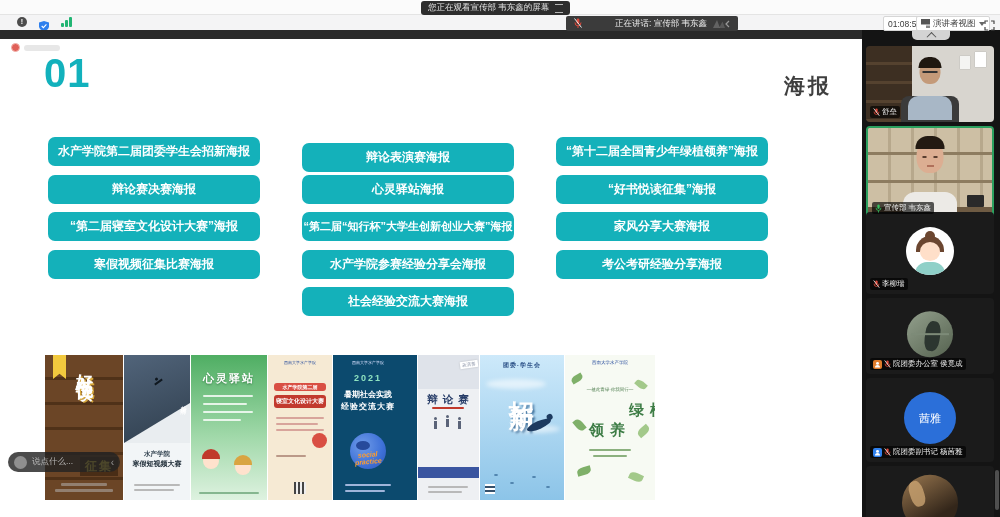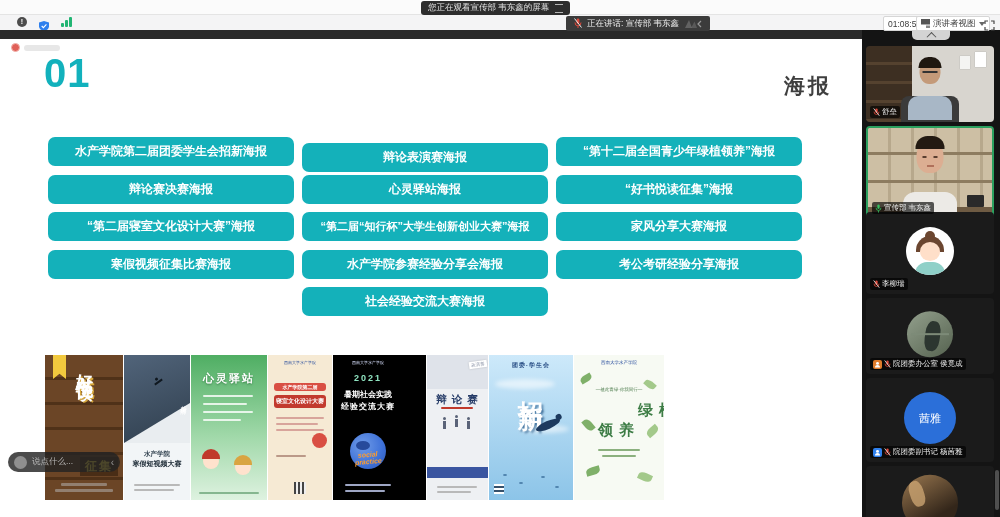--- a/index.html
+++ b/index.html
@@ -8,34 +8,34 @@
   .abs{position:absolute;}
   
   .strip1{left:0;top:0;width:1000px;height:14px;background:#fbfbfb;border-bottom:1px solid #e4e4e4;}
   .strip2{left:0;top:15px;width:1000px;height:15px;background:#f4f4f5;}
   .watch-pill{left:421px;top:1px;height:14px;background:#2d2d2d;border-radius:3px;
       display:flex;align-items:center;gap:6px;padding:0 7px;z-index:30;}
   .watch-pill span{font-size:8.5px;color:#e3e3e3;white-space:nowrap;}
   .menu-glyph{width:8px;height:7px;border-top:1.5px solid #b5b5b5;border-bottom:1.5px solid #b5b5b5;}
   .toast{left:566px;top:16px;height:15px;background:#3b3b3b;border-radius:2px;display:flex;
       align-items:center;gap:5px;padding:0 8px;z-index:31;}
-  .toast span{font-size:8.5px;color:#ededed;white-space:nowrap;}
+  .toast span{font-size:8.5px;color:#ededed;white-space:nowrap;margin-left:28px;}
   .tiny-ico{width:10px;height:10px;display:inline-block;}
   .sigbars i{position:absolute;bottom:0;width:2.5px;background:#21b573;border-radius:1px;}
   
   .ctrl{position:absolute;top:16px;height:13px;background:#fff;border:1px solid #d6d6d6;
       border-radius:2px;display:flex;align-items:center;gap:3px;padding:0 4px;font-size:8.5px;color:#3c3c3c;}
   
   .sharebar{left:0;top:30px;width:862px;height:9px;background:#2a2a2a;}
   .slide{left:0;top:39px;width:862px;height:478px;background:#ffffff;overflow:hidden;}
   .recdot{left:11px;top:4px;width:7px;height:7px;border-radius:50%;background:#e06058;border:1px solid #f2b1ab;}
   .recbar{left:24px;top:6px;width:36px;height:6px;background:#c9c9c9;opacity:.45;border-radius:3px;}
   .secnum{left:44px;top:12px;font-size:40px;font-weight:bold;color:#12b1bc;letter-spacing:1px;}
   .sectitle{right:30px;top:33px;font-size:21px;font-weight:bold;color:#3f3f3f;letter-spacing:3px;}
-  .gbtn{position:absolute;width:246px;height:29px;background:#14b1ba;border-radius:7px;color:#fff;
+  .gbtn{position:absolute;width:212px;height:29px;background:#14b1ba;border-radius:7px;color:#fff;
       font-size:12px;font-weight:bold;display:flex;align-items:center;justify-content:center;
       white-space:nowrap;overflow:hidden;}
   
   .posters{left:45px;top:316px;height:145px;display:flex;gap:1px;}
   .poster{position:relative;height:145px;overflow:hidden;flex:none;background:#ddd;}
   .bar{position:absolute;background:#b9b9b9;border-radius:1px;}
   .vtext{writing-mode:vertical-rl;text-orientation:upright;}
   
   .p1{width:78px;background:#80583a;}
   .p1 .shelf{position:absolute;inset:0;
@@ -72,21 +72,21 @@
   .p4 .qr{position:absolute;bottom:8px;width:11px;height:11px;background:
      repeating-linear-gradient(#e8e8e8 0 2px,#333 2px 4px);}
   
   .p5{width:64px;background:#f6ead4;}
   .p5 .hdr{position:absolute;left:0;top:5px;width:64px;text-align:center;font-size:4px;color:#2a4f9e;}
   .p5 .bn{position:absolute;left:6px;right:6px;text-align:center;color:#fff;font-weight:bold;border-radius:3px;}
   .p5 .seal{position:absolute;right:5px;top:78px;width:15px;height:15px;border-radius:50%;background:#d94f43;}
   .p5 .qr{position:absolute;left:26px;bottom:6px;width:12px;height:12px;
      background:repeating-linear-gradient(90deg,#444 0 2px,#eee 2px 4px);}
   
-  .p6{width:93px;background:#000000;}
+  .p6{width:84px;background:#0c4a6e;}
   .p6 .hdr{position:absolute;left:0;top:5px;width:70px;text-align:center;font-size:4px;color:#d9e1ff;}
   .p6 .t{position:absolute;left:0;width:70px;text-align:center;color:#fff;font-weight:bold;}
   .p6 .globe{position:absolute;left:17px;top:78px;width:36px;height:36px;border-radius:50%;
      background:radial-gradient(circle at 35% 35%,#6f9be8,#3e71d8 60%,#2c55b5);}
   .p6 .globe::before{content:"";position:absolute;left:6px;top:8px;width:14px;height:9px;border-radius:50%;background:#274a9b;}
   .p6 .script{position:absolute;left:0;width:70px;top:96px;text-align:center;color:#ff9d2e;
      font-style:italic;font-weight:bold;font-size:7px;transform:rotate(-5deg);line-height:7px;}
   
   .p7{width:61px;background:#eef0f3;}
   .p7 .photo{position:absolute;left:0;top:0;width:61px;height:34px;background:#dfe3ea;}

